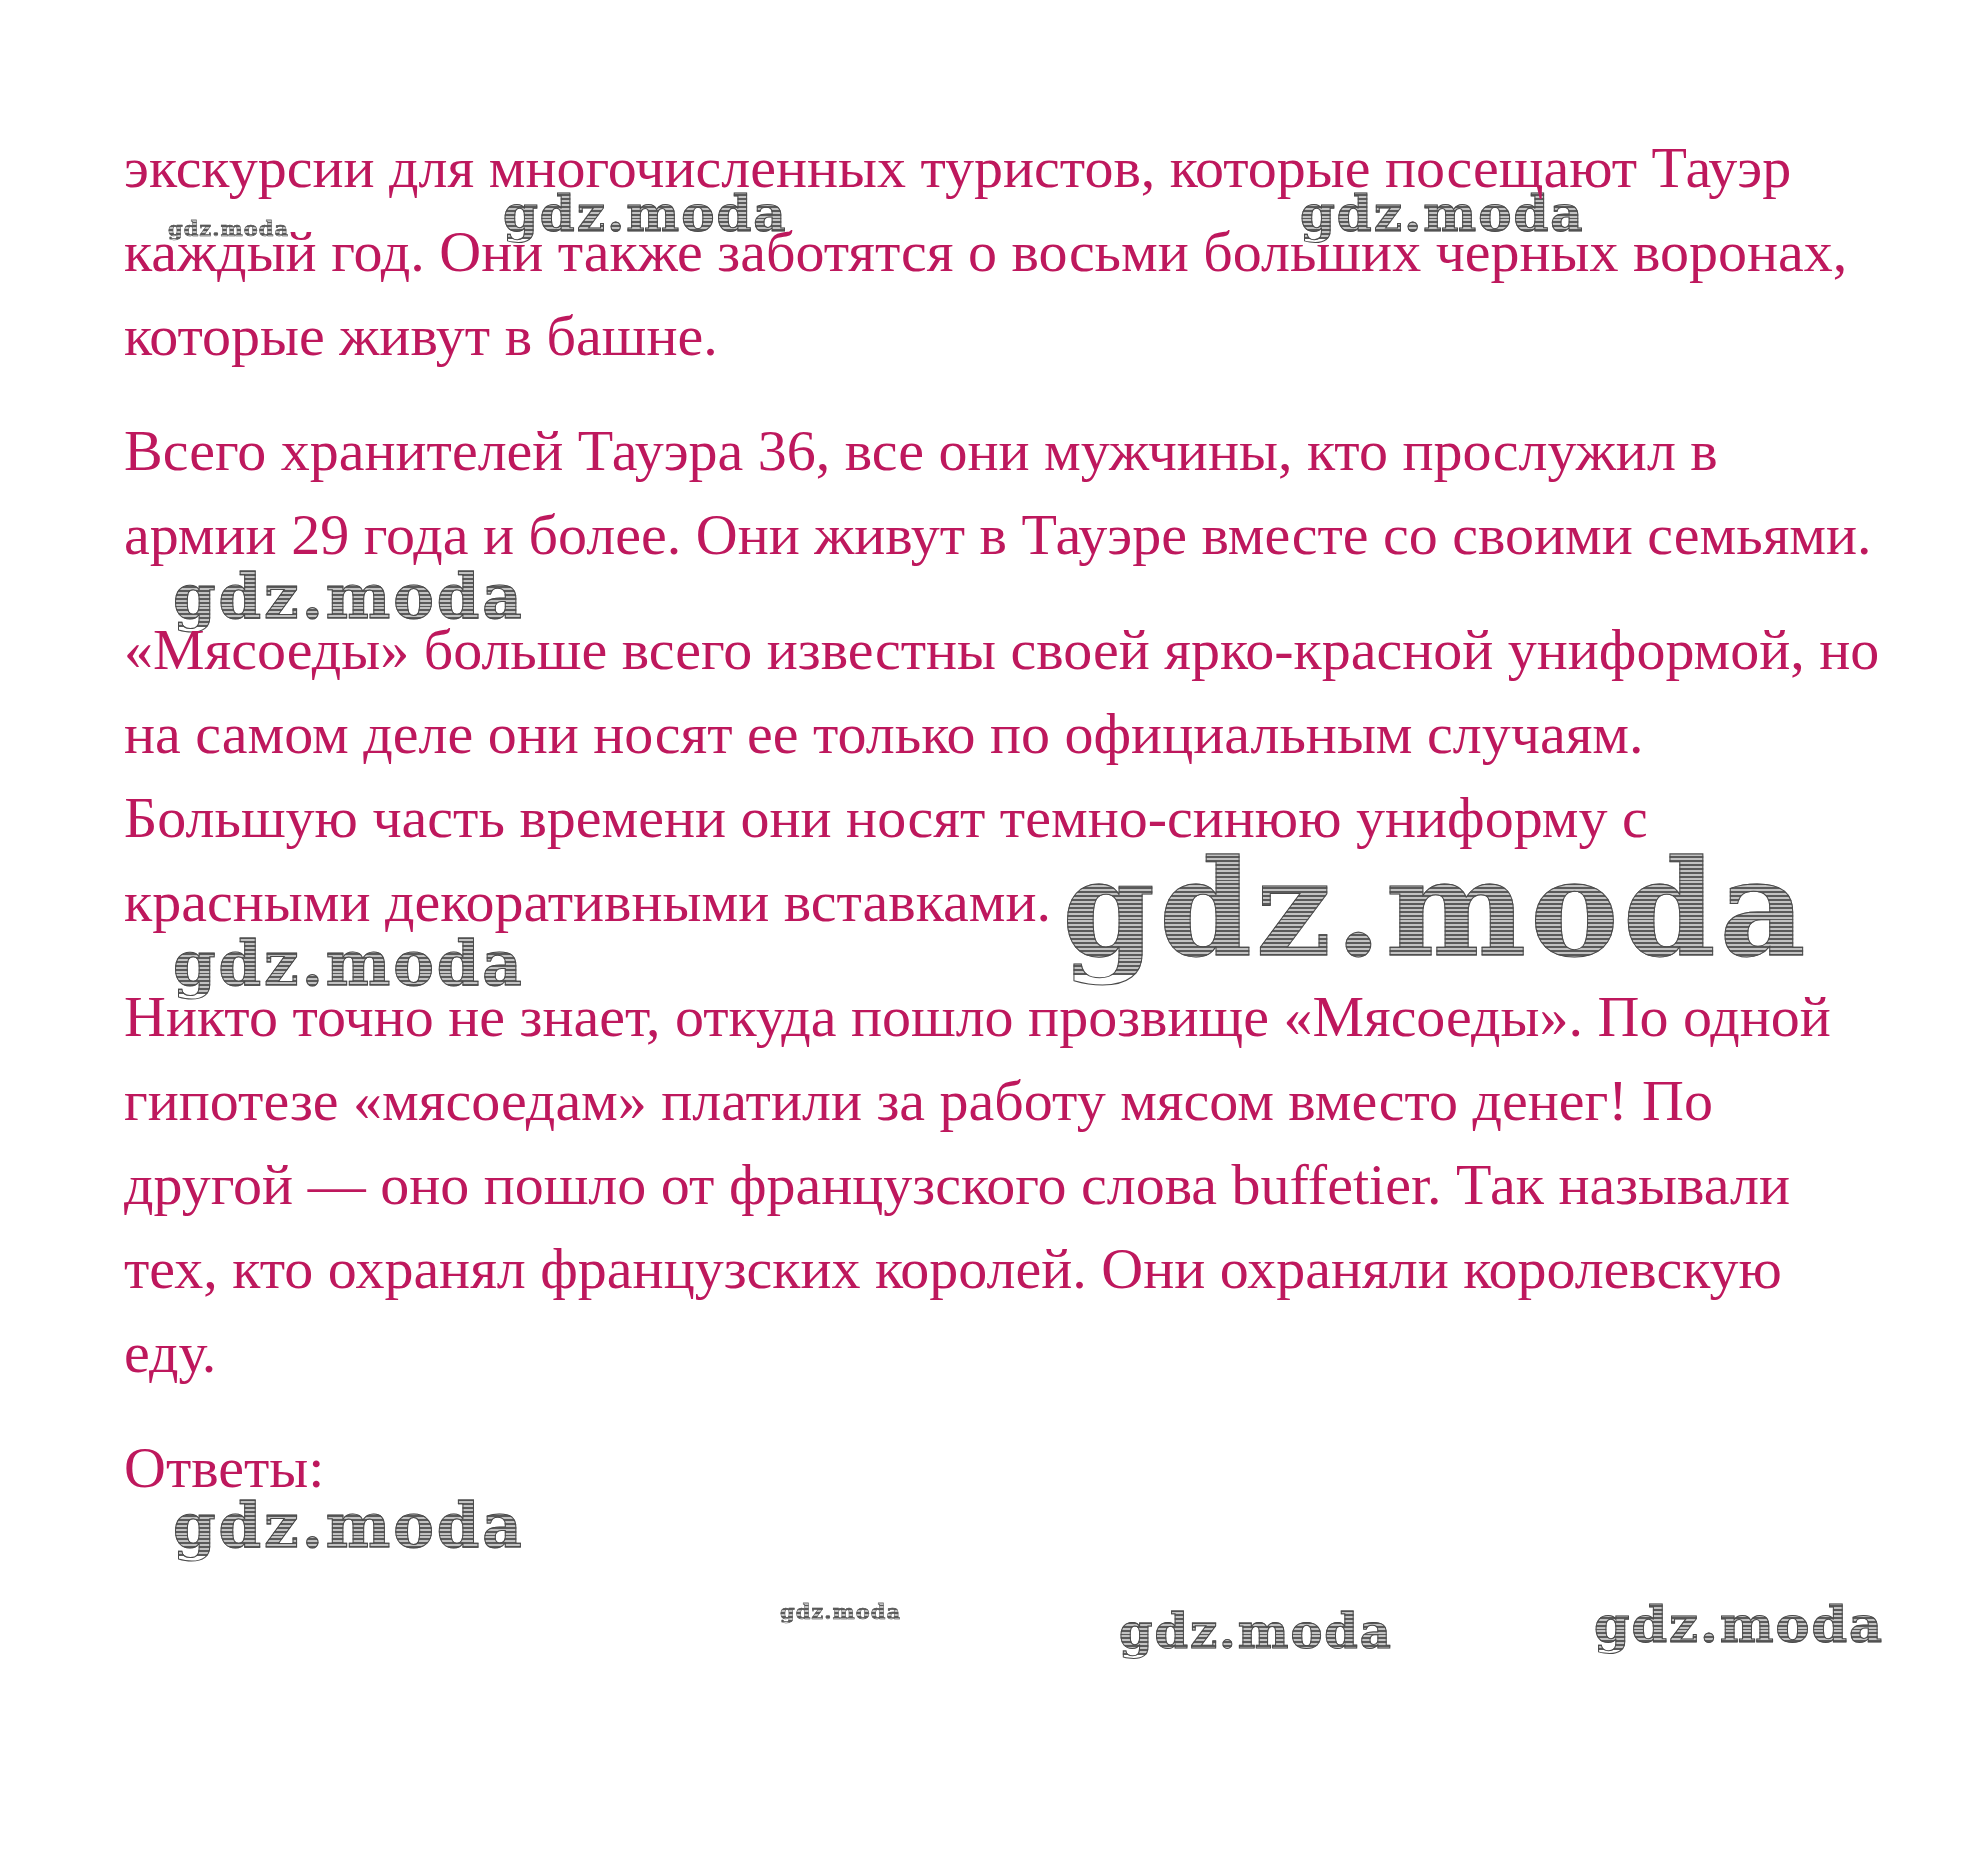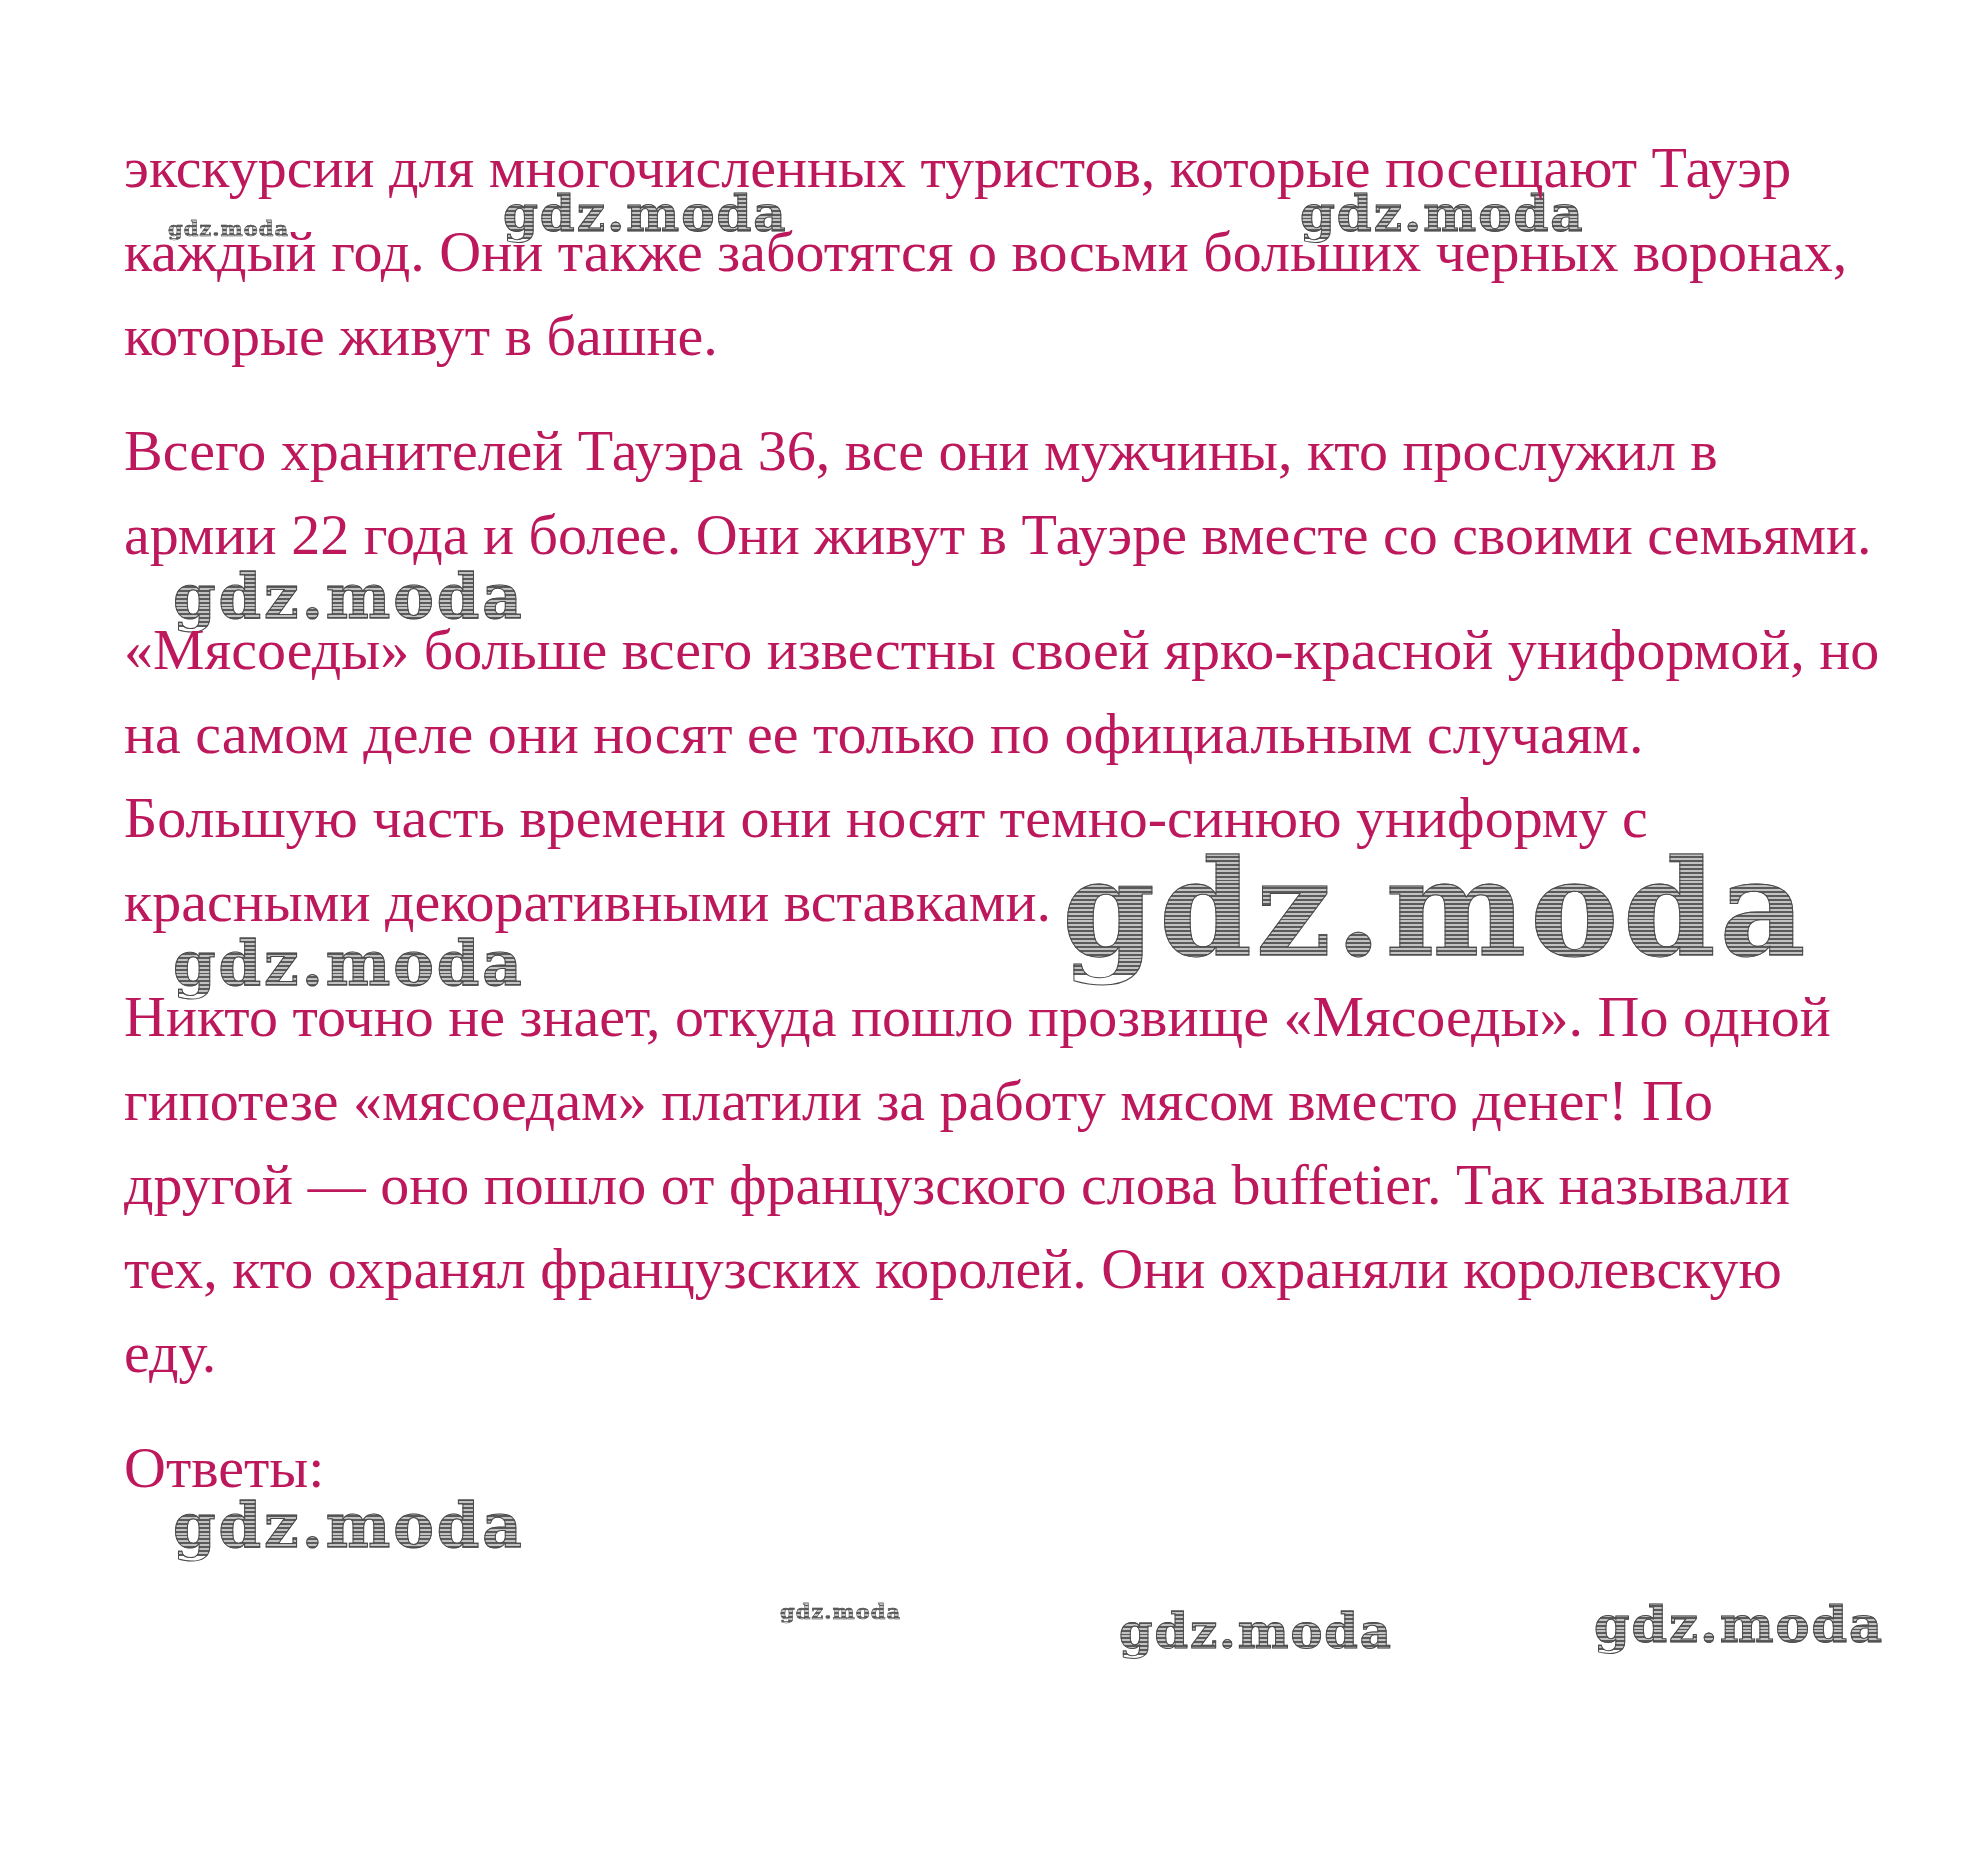--- a/index.html
+++ b/index.html
@@ -79,21 +79,21 @@
   <span class="wm wm-7">gdz.moda</span>
   <span class="wm wm-8 tiny">gdz.moda</span>
   <span class="wm wm-9">gdz.moda</span>
   <span class="wm wm-10">gdz.moda</span>
 
   <div class="doc">
     <div class="para">экскурсии для многочисленных туристов, которые посещают Тауэр
 каждый год. Они также заботятся о восьми больших черных воронах,
 которые живут в башне.</div>
     <div class="para">Всего хранителей Тауэра 36, все они мужчины, кто прослужил в
-армии 22 года и более. Они живут в Тауэре вместе со своими семьями.</div>
+армии 29 года и более. Они живут в Тауэре вместе со своими семьями.</div>
     <div class="para">«Мясоеды» больше всего известны своей ярко-красной униформой, но
 на самом деле они носят ее только по официальным случаям.
 Большую часть времени они носят темно-синюю униформу с
 красными декоративными вставками.</div>
     <div class="para">Никто точно не знает, откуда пошло прозвище «Мясоеды». По одной
 гипотезе «мясоедам» платили за работу мясом вместо денег! По
 другой — оно пошло от французского слова buffetier. Так называли
 тех, кто охранял французских королей. Они охраняли королевскую
 еду.</div>
     <div class="answers-heading">Ответы:</div>

